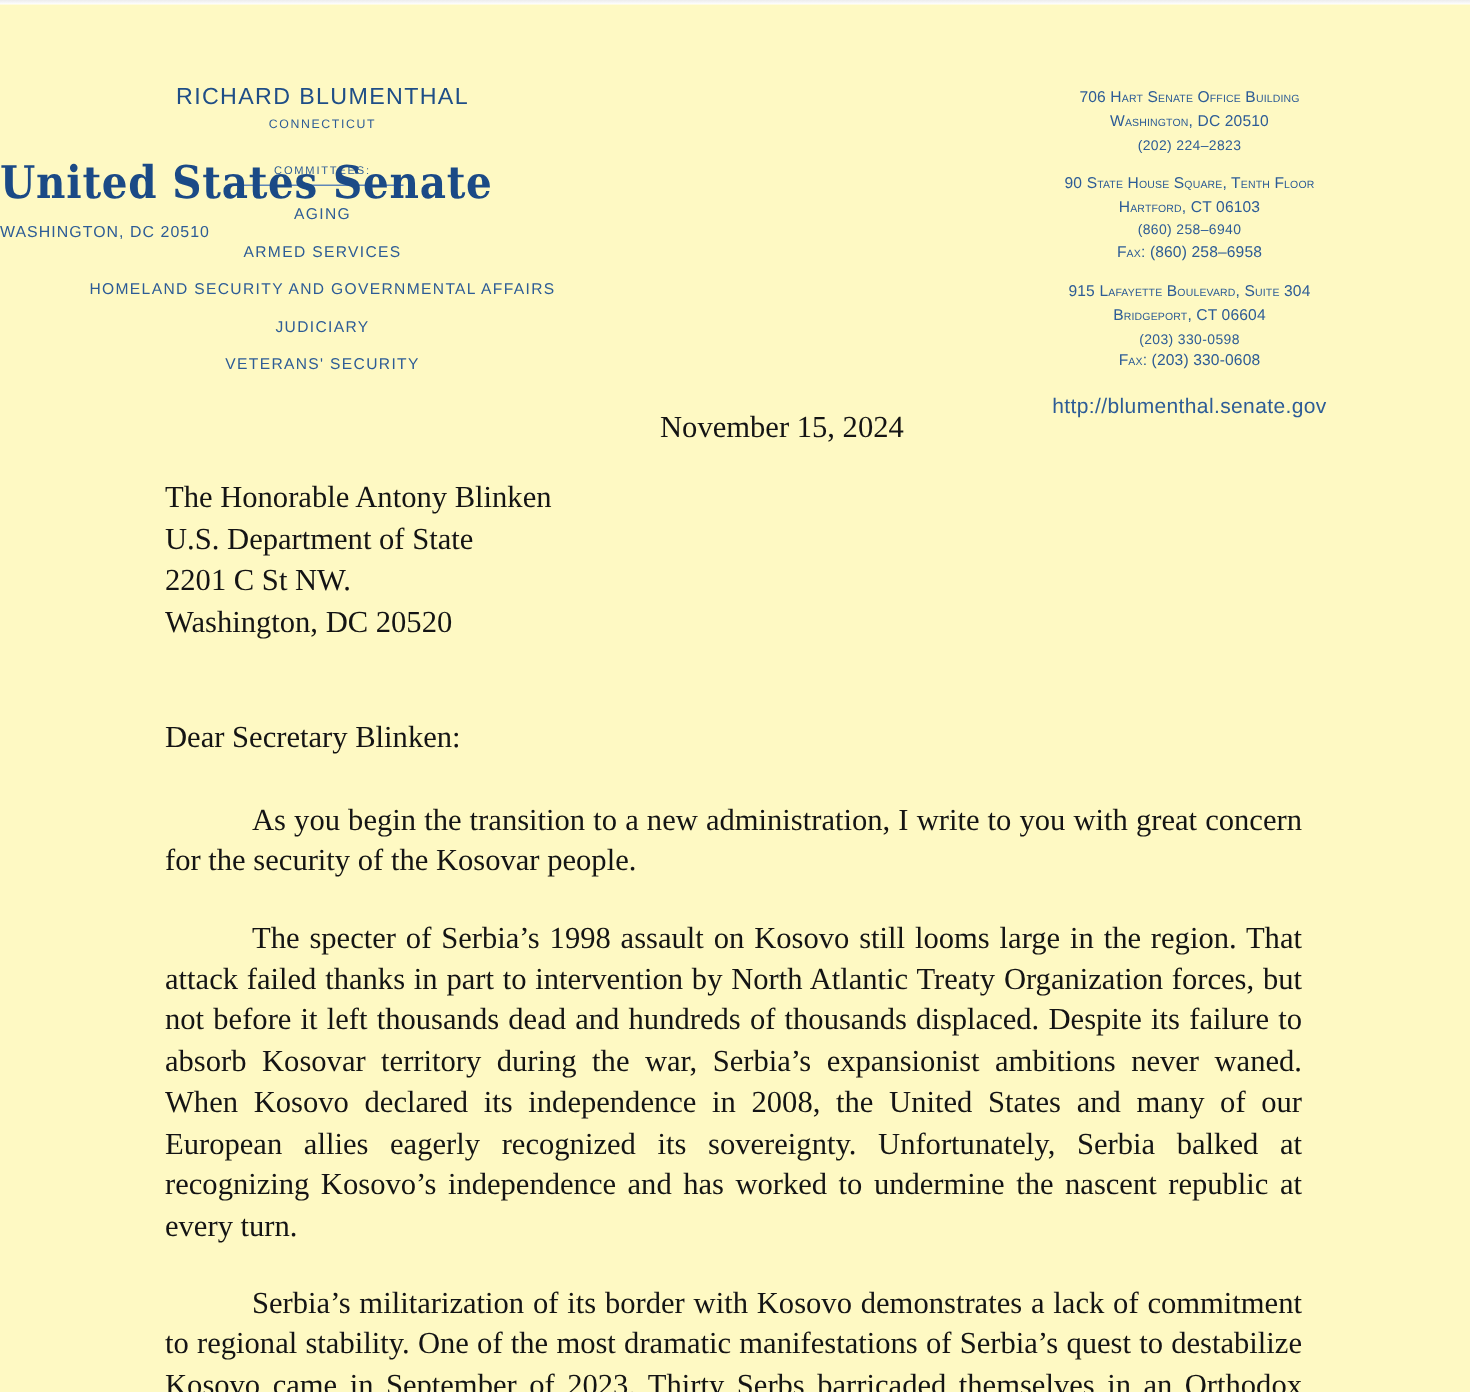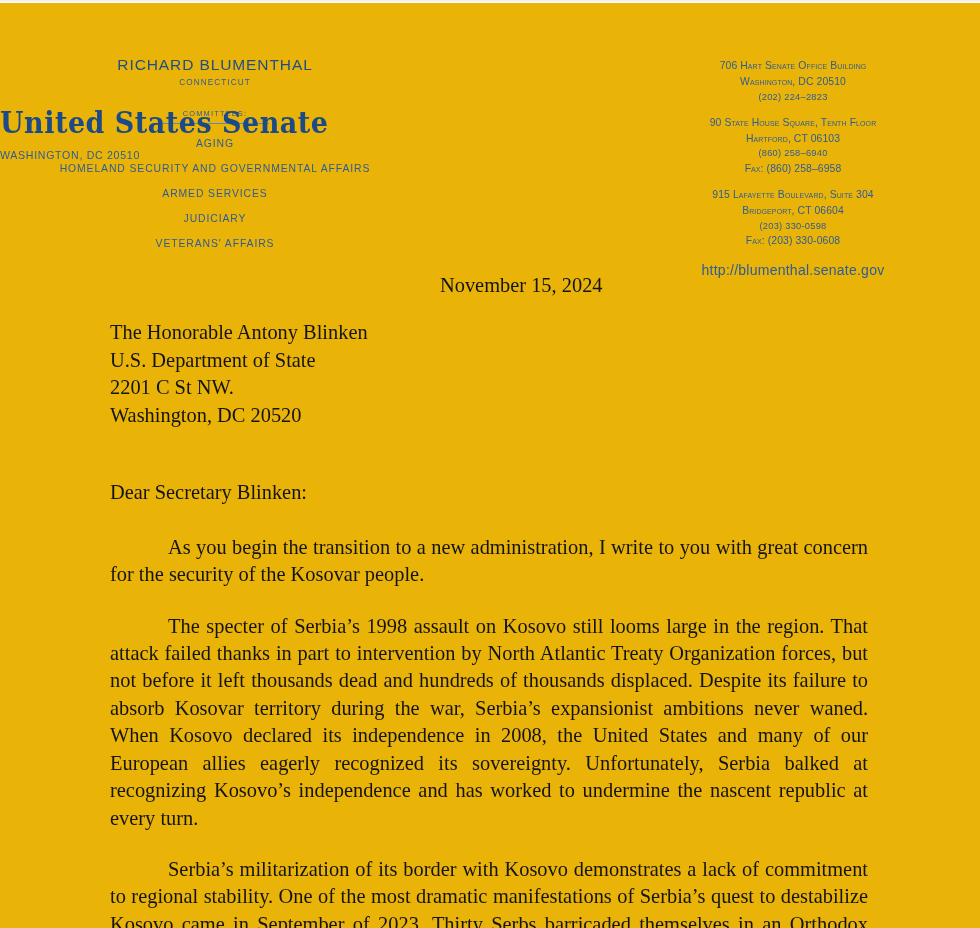--- a/index.html
+++ b/index.html
@@ -12,21 +12,21 @@
     height: 928px;
     overflow: hidden;
     font-family: "Liberation Serif", "DejaVu Serif", serif;
     color: #111111;
   }
 
   .page {
     position: relative;
     width: 980px;
     height: 928px;
-    background: #eab308;
+    background: #fef9c3;
     box-sizing: border-box;
   }
 
   .top-edge {
     position: absolute;
     top: 0; left: 0;
     width: 980px;
     height: 3px;
     background: linear-gradient(to bottom, #ececec, #ffffff);
   }
@@ -177,24 +177,24 @@
   <div class="top-edge"></div>
 
   <div class="letterhead">
 
     <div class="lh-left">
       <div class="senator-name">RICHARD BLUMENTHAL</div>
       <div class="senator-state">CONNECTICUT</div>
       <div class="committees-label">COMMITTEES:</div>
       <div class="committees-rule"></div>
       <div class="committee-item">AGING</div>
+      <div class="committee-item">ARMED SERVICES</div>
       <div class="committee-item">HOMELAND SECURITY AND GOVERNMENTAL AFFAIRS</div>
-      <div class="committee-item">ARMED SERVICES</div>
       <div class="committee-item">JUDICIARY</div>
-      <div class="committee-item">VETERANS' AFFAIRS</div>
+      <div class="committee-item">VETERANS' SECURITY</div>
     </div>
 
     <div class="lh-center">
       <div class="senate-title">United States Senate</div>
       <div class="senate-sub">WASHINGTON, DC 20510</div>
     </div>
 
     <div class="lh-right">
 
       <div class="addr-group">

